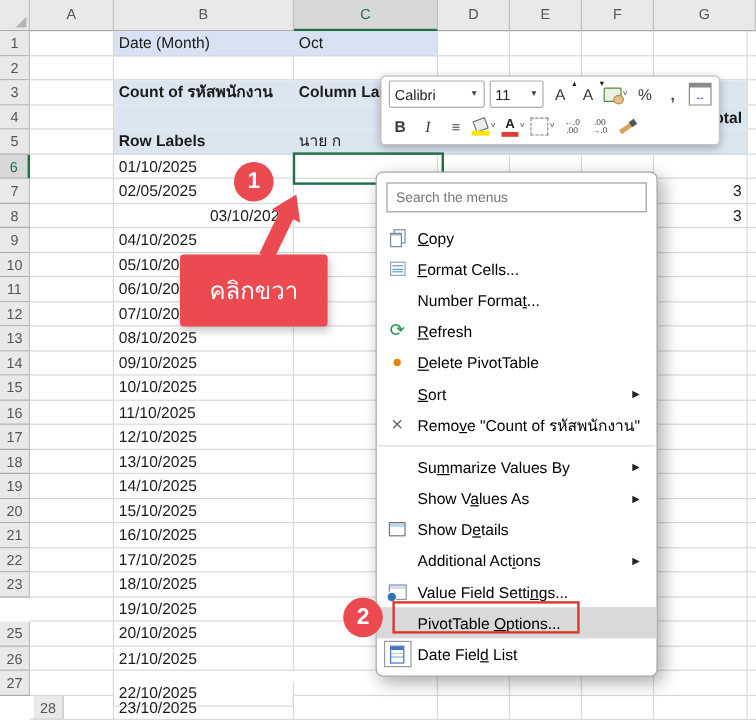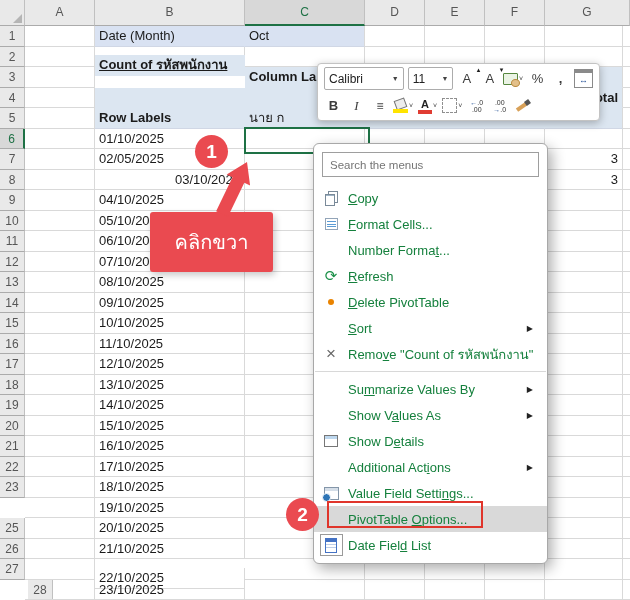--- a/index.html
+++ b/index.html
@@ -70,21 +70,21 @@
   #menu{position:absolute;left:313px;top:143px;width:235px;background:#fff;z-index:30;
      border:1px solid #A8A8A8;border-radius:6px;box-shadow:4px 5px 14px rgba(0,0,0,.32);
      padding-bottom:5px;box-sizing:border-box}
   #msearch{margin:8px;height:25px;border:1px solid #9E9E9E;display:flex;align-items:center;box-sizing:border-box}
   #msearch input{border:none;outline:none;width:100%;font-size:11.5px;color:#555;
      padding:0 7px;font-family:inherit;background:transparent}
   #msearch input::placeholder{color:#757575;opacity:1}
   .mitem{height:26px;display:flex;align-items:center;padding-right:6px}
   .mitem.hl{background:#D9D9D9}
   .mi{width:34px;flex:0 0 34px;display:flex;align-items:center;justify-content:center}
-  .mlabel{font-size:13px;color:#15803d;white-space:nowrap}
+  .mlabel{font-size:13px;color:#000000;white-space:nowrap}
   .mkey{text-decoration:underline}
   .marr{margin-left:auto;font-size:8px;color:#222;padding-right:8px}
   .msep{height:1px;background:#D8D8D8;margin:4px 1px}
   
   .ic-copy{width:13px;height:14px;position:relative}
   .ic-copy::before,.ic-copy::after{content:"";position:absolute;width:8px;height:10px;
      border:1px solid #7A8A99;background:#fff}
   .ic-copy::before{left:3px;top:0}
   .ic-copy::after{left:0;top:3px;box-shadow:inset 0 2px 0 -1px #9FB4C6,inset 0 5px 0 -4px #9FB4C6}
   .ic-fmtcells{width:13px;height:12px;border:1px solid #92A4B8;background:#fff;
@@ -142,21 +142,21 @@
       <div class="c" style="left: 25px; top: 46.5px; width: 70px; height: 20.5px;"></div>
       <div class="c" style="left: 95px; top: 46.5px; width: 150px; height: 20.5px;"></div>
       <div class="c" style="left: 245px; top: 46.5px; width: 120px; height: 20.5px;"></div>
       <div class="c" style="left: 365px; top: 46.5px; width: 60px; height: 20.5px;"></div>
       <div class="c" style="left: 425px; top: 46.5px; width: 60px; height: 20.5px;"></div>
       <div class="c" style="left: 485px; top: 46.5px; width: 60px; height: 20.5px;"></div>
       <div class="c" style="left: 545px; top: 46.5px; width: 78px; height: 20.5px;"></div>
       <div class="c" style="left: 623px; top: 46.5px; width: 7px; height: 20.5px;"></div>
       <div class="c hdr rowhdr" style="left: 0px; top: 67px; width: 25px; height: 20.5px;">3</div>
       <div class="c" style="left: 25px; top: 67px; width: 70px; height: 20.5px;"></div>
-      <div class="c blue bold" style="left: 95px; top: 55px; width: 150px; height: 20.5px; text-decoration: underline;">Count of รหัสพนักงาน</div>
+      <div class="c blue bold" style="left: 95px; top: 67px; width: 150px; height: 20.5px;">Count of รหัสพนักงาน</div>
       <div class="c blue bold ovis" style="left: 245px; top: 67px; width: 120px; height: 20.5px;">Column Labels</div>
       <div class="c blue" style="left: 365px; top: 67px; width: 60px; height: 20.5px;"></div>
       <div class="c blue" style="left: 425px; top: 67px; width: 60px; height: 20.5px;"></div>
       <div class="c blue" style="left: 485px; top: 67px; width: 60px; height: 20.5px;"></div>
       <div class="c blue keepr" style="left: 545px; top: 67px; width: 78px; height: 20.5px;"></div>
       <div class="c" style="left: 623px; top: 67px; width: 7px; height: 20.5px;"></div>
       <div class="c hdr rowhdr" style="left: 0px; top: 87.5px; width: 25px; height: 20.5px;">4</div>
       <div class="c" style="left: 25px; top: 87.5px; width: 70px; height: 20.5px;"></div>
       <div class="c blue" style="left: 95px; top: 87.5px; width: 150px; height: 20.5px;"></div>
       <div class="c blue" style="left: 245px; top: 87.5px; width: 120px; height: 20.5px;"></div>

